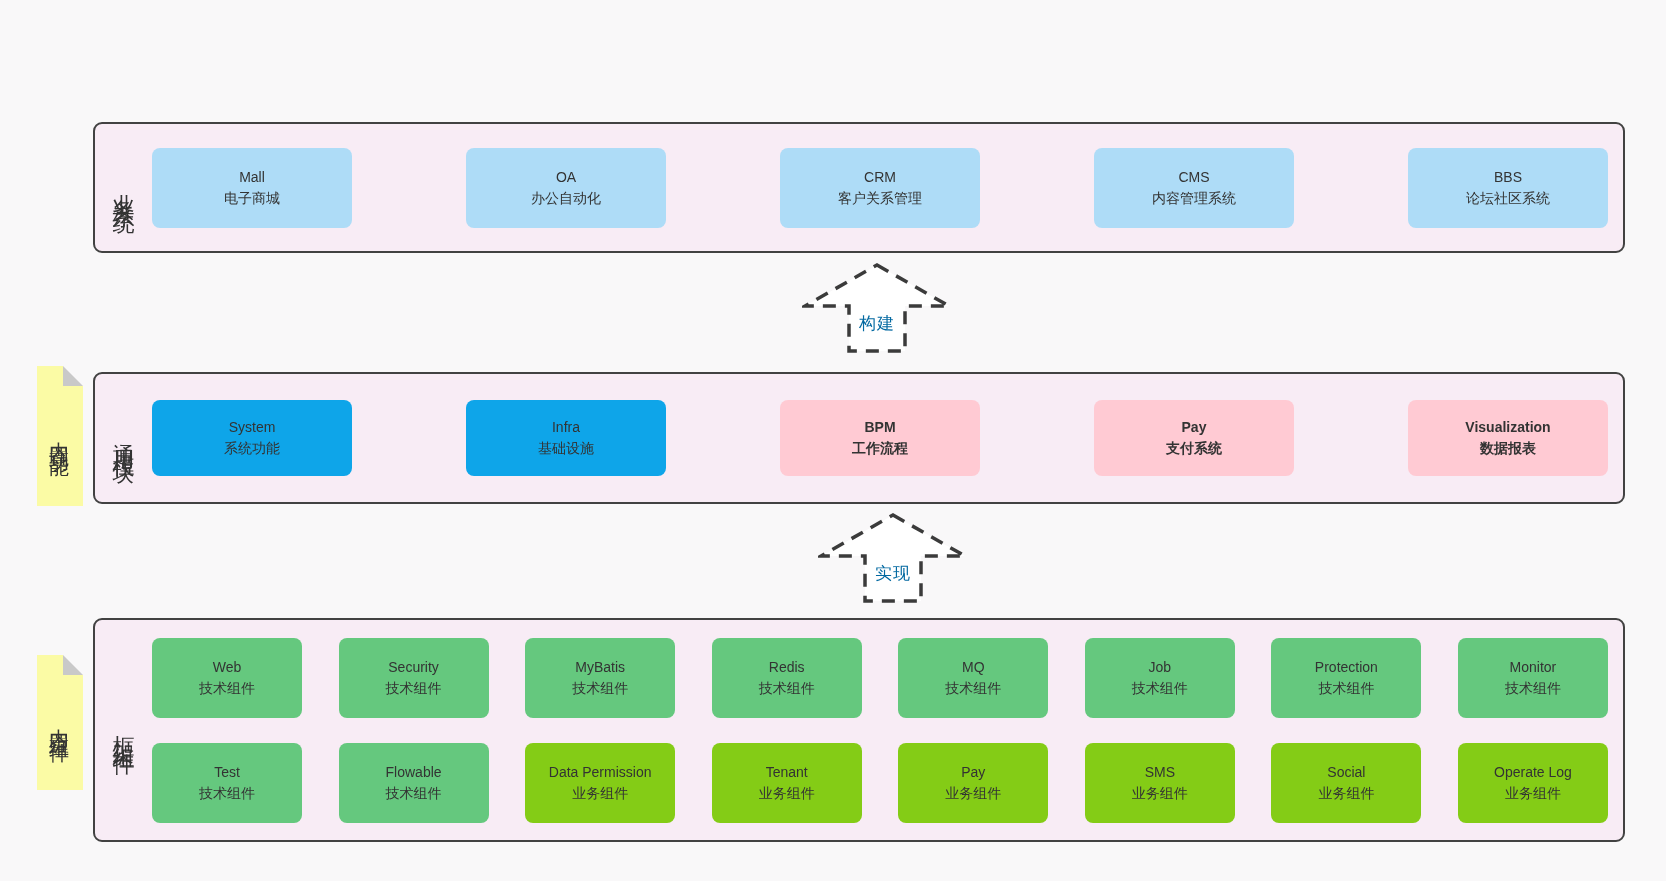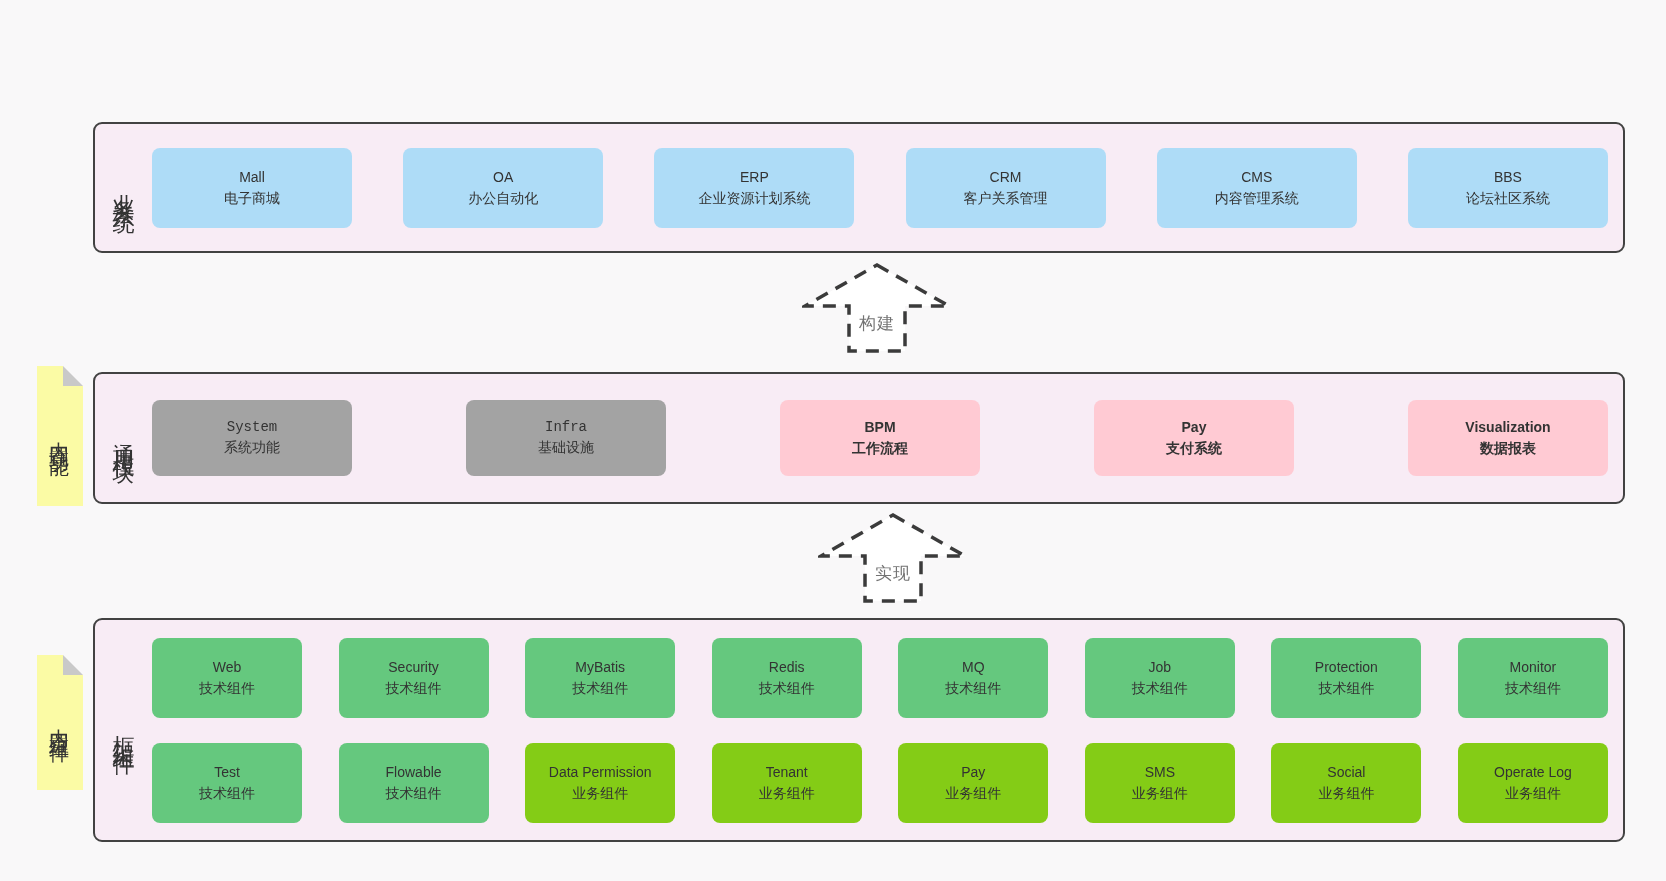--- a/index.html
+++ b/index.html
@@ -67,21 +67,21 @@
     text-align:center;
     font-size:14px;
     line-height:1.5;
     padding:4px 6px;
     color:#333333;
   }
   .box-wide  { width:200px; height:80px; }
   #section-modules .box-wide { height:76px; }
   .box-small { width:150px; height:80px; }
   .blue       { background:#aedcf7; }
-  .red        { background:#a3a3a3;font-family:Liberation Mono, monospace; }
+  .red        { background:#0ea5e9; }
   .pink       { background:#ffcad3;font-weight:bold; }
   .green      { background:#65c87e; }
   .lightgreen { background:#84cc16; }
 
   .note {
     position:absolute;
     left:37px;
     width:46px;
     background:#fbfba5;
     display:flex;
@@ -114,43 +114,39 @@
   #arrow-build     { left:802px; top:262px; }
   #arrow-implement { left:818px; top:512px; }
   .arrow svg { position:absolute; top:0; left:0; }
   .arrow-label {
     position:absolute;
     top:50px;
     left:0;
     width:100%;
     text-align:center;
     font-size:17px;
-    color:#737373;
+    color:#0369a1;
     letter-spacing:1px;
   }
 </style>
 </head>
 <body>
 
 <div class="section" id="section-business">
   <div class="side-label">
     <span>业务系统</span>
   </div>
   <div class="content">
     <div class="box box-wide blue">
       <div>Mall</div>
       <div>电子商城</div>
     </div>
     <div class="box box-wide blue">
       <div>OA</div>
       <div>办公自动化</div>
-    </div>
-    <div class="box box-wide blue">
-      <div>ERP</div>
-      <div>企业资源计划系统</div>
     </div>
     <div class="box box-wide blue">
       <div>CRM</div>
       <div>客户关系管理</div>
     </div>
     <div class="box box-wide blue">
       <div>CMS</div>
       <div>内容管理系统</div>
     </div>
     <div class="box box-wide blue">

